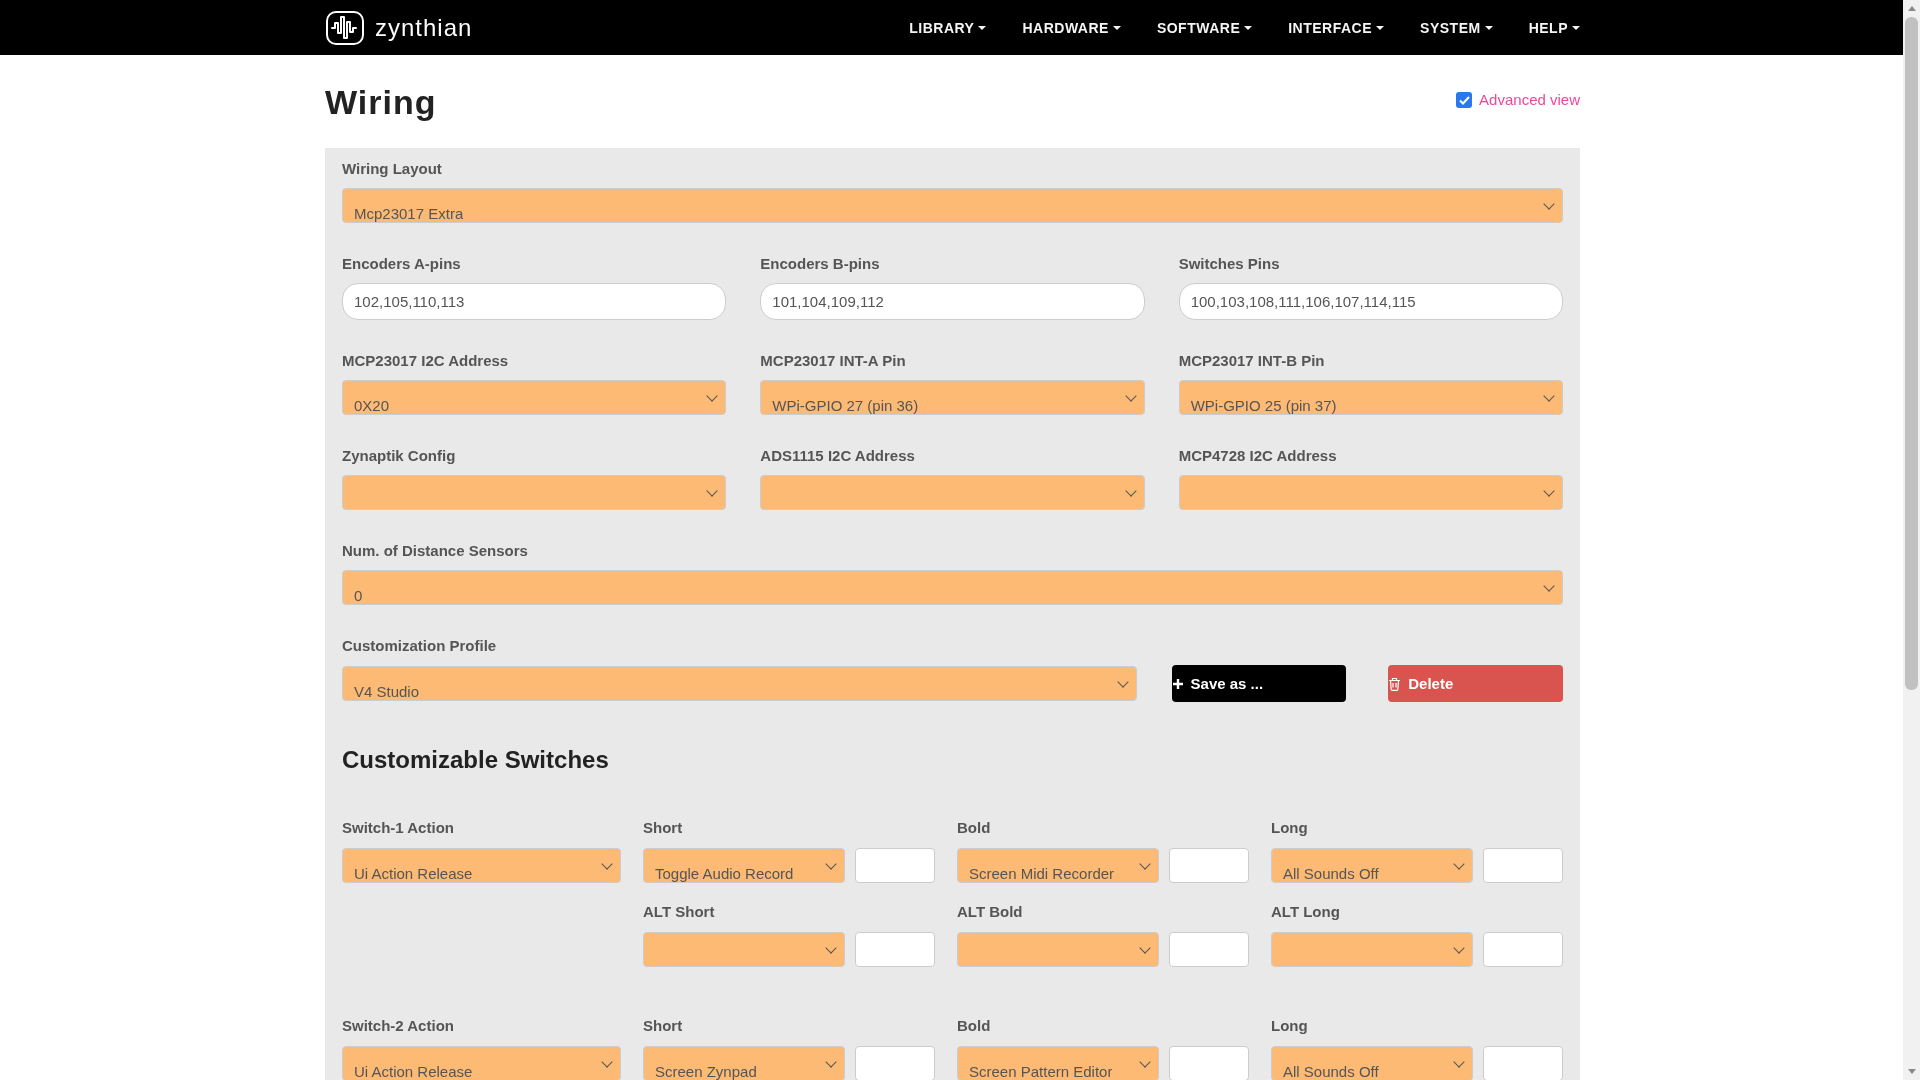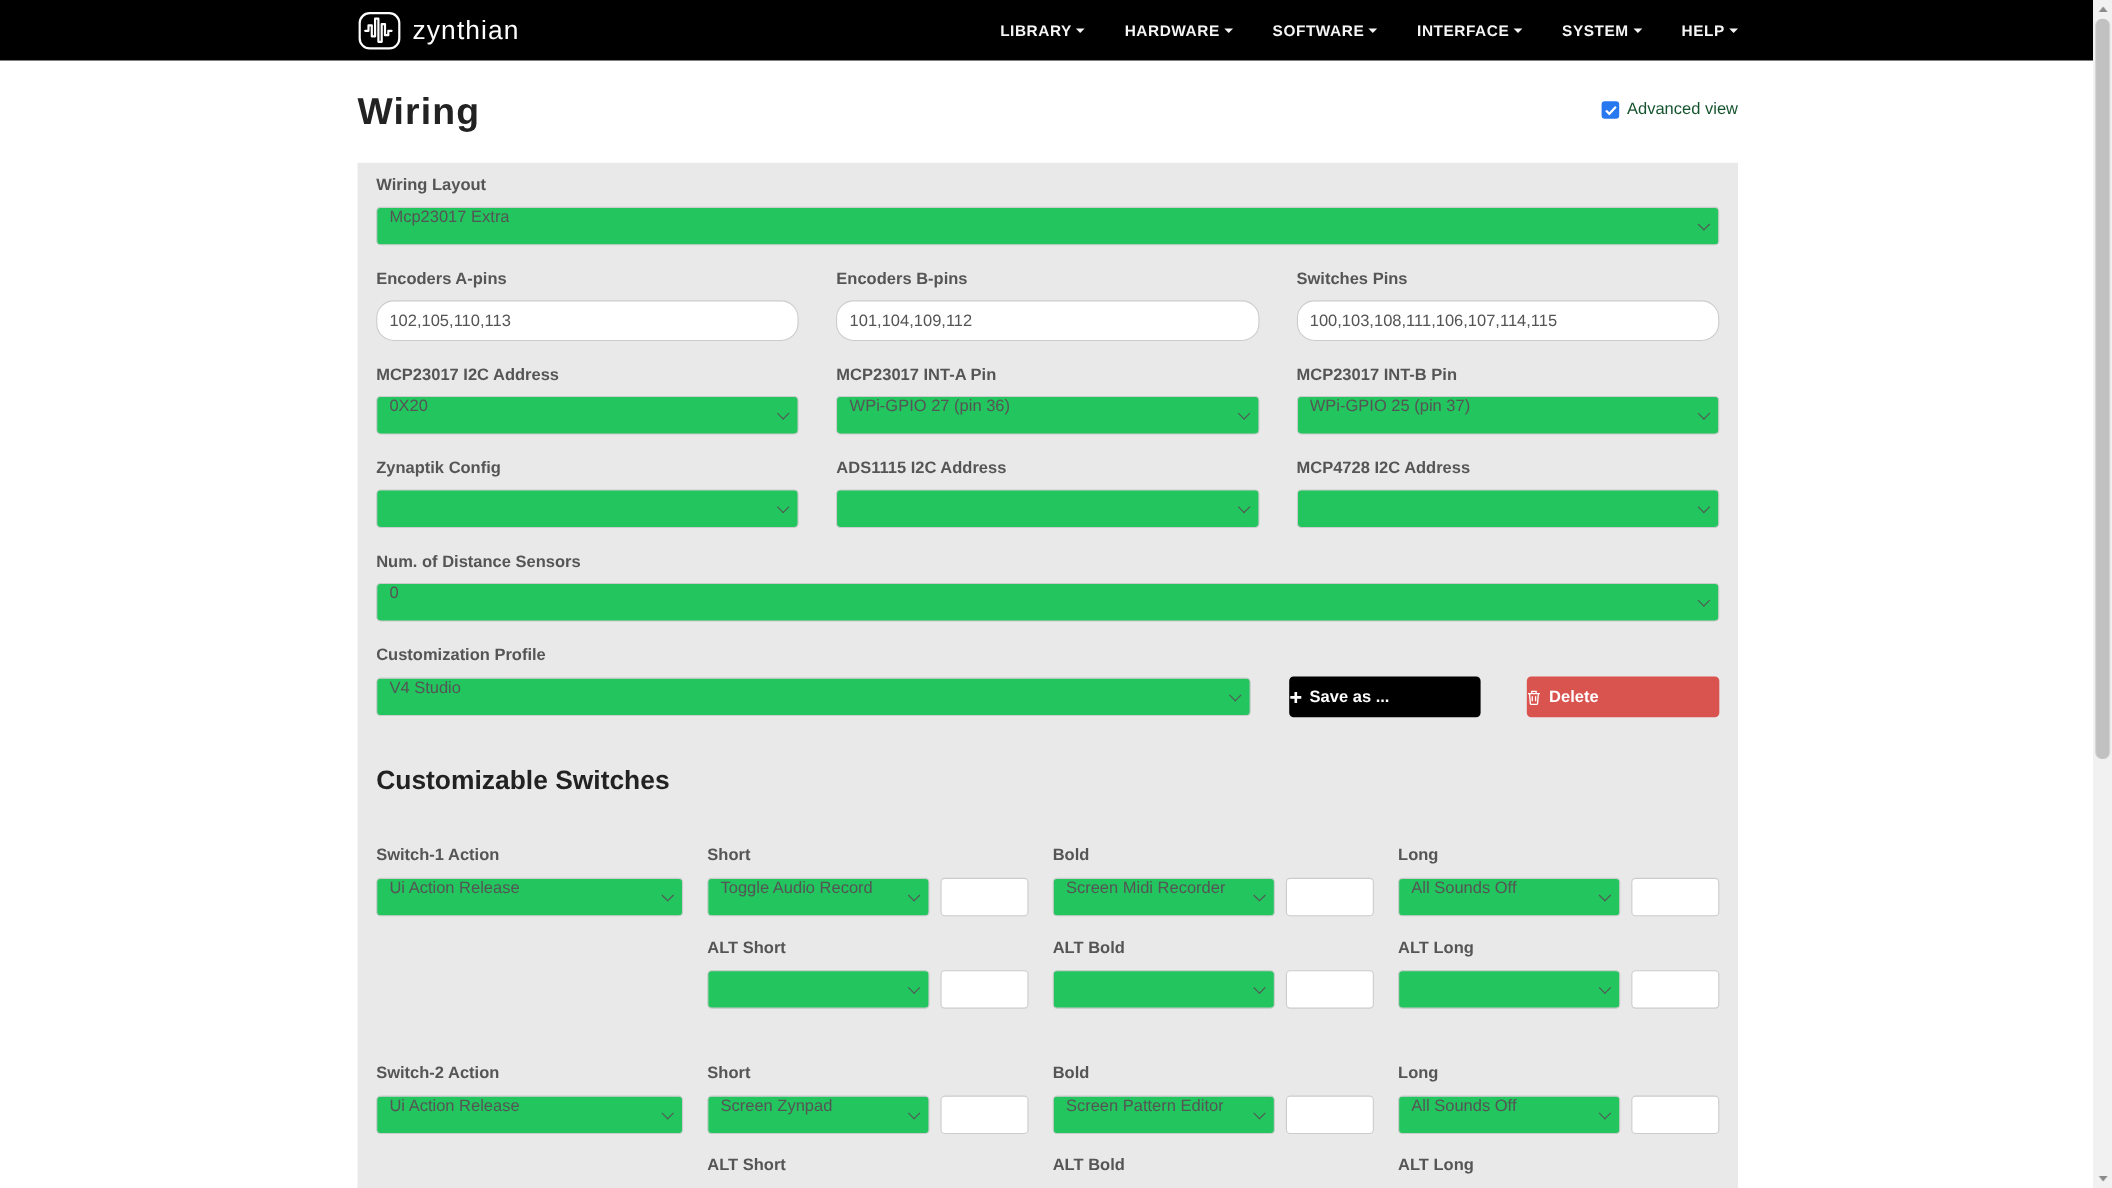--- a/index.html
+++ b/index.html
@@ -15,36 +15,36 @@
   .nav-items { display:flex; align-items:center; gap:36px; }
   .nav-item { display:flex; align-items:center; gap:4px; color:#f5f5f5; font-size:14px;
               font-weight:700; letter-spacing:.5px; cursor:pointer; }
   .caret-down { width:0; height:0; border-left:4px solid transparent; border-right:4px solid transparent;
                 border-top:4px solid #f5f5f5; display:inline-block; }
 
   
   .container { width:1255px; margin-left:325px; }
   .title-row { display:flex; justify-content:space-between; align-items:flex-start; margin-top:30px; }
   .page-title { font-size:34px; font-weight:700; letter-spacing:1px; color:#222; line-height:1; }
-  .adv-toggle { display:flex; align-items:flex-end; gap:7px; font-size:15px; color:#14532d; cursor:pointer; margin-top:6px; }
+  .adv-toggle { display:flex; align-items:flex-end; gap:7px; font-size:15px; color:#ec4899; cursor:pointer; margin-top:6px; }
   .checkbox { width:16px; height:16px; border-radius:3px; background:#2878f0;
               display:flex; align-items:center; justify-content:center; flex:0 0 auto; }
 
   
   .panel { background:#e9e9e9; margin-top:29px; padding:12px 17px 160px 17px; }
 
   .field-label { display:block; font-size:15px; font-weight:700; color:#555; margin-bottom:11px; }
-  .row { margin-bottom:22px; }
+  .row { margin-bottom:32px; }
   .grid3 { display:grid; grid-template-columns:repeat(3,1fr); column-gap:34px; }
 
   .text-input { width:100%; height:37px; border:1px solid #ccc; border-radius:16px; background:#fff;
                 font-family:"Liberation Sans",sans-serif; font-size:15px; color:#555; padding:0 11px; outline:none; }
 
-  .select { position:relative; height:35px; border:1px solid #ccc; border-radius:4px; background:#22c55e;
-            display:flex; align-items:flex-start; padding:0 26px 0 11px; cursor:pointer; }
+  .select { position:relative; height:35px; border:1px solid #ccc; border-radius:4px; background:#fdba74;
+            display:flex; align-items:flex-end; padding:0 26px 0 11px; cursor:pointer; }
   .select-value { font-size:15px; color:#555; white-space:nowrap; overflow:hidden; }
   .chev { position:absolute; right:9px; top:50%; width:8px; height:8px; margin-top:-6px;
           border-right:1.6px solid #555; border-bottom:1.6px solid #555; transform:rotate(45deg); }
 
   
   .custom-row { display:flex; align-items:center; margin-top:0; }
   .custom-row .select { width:800px; }
   .btn { height:37px; border:none; border-radius:4px; color:#fff; font-family:Liberation Sans, sans-serif;
          font-size:15px; font-weight:600; display:flex; align-items:center; 
          gap:7px; cursor:pointer; }

